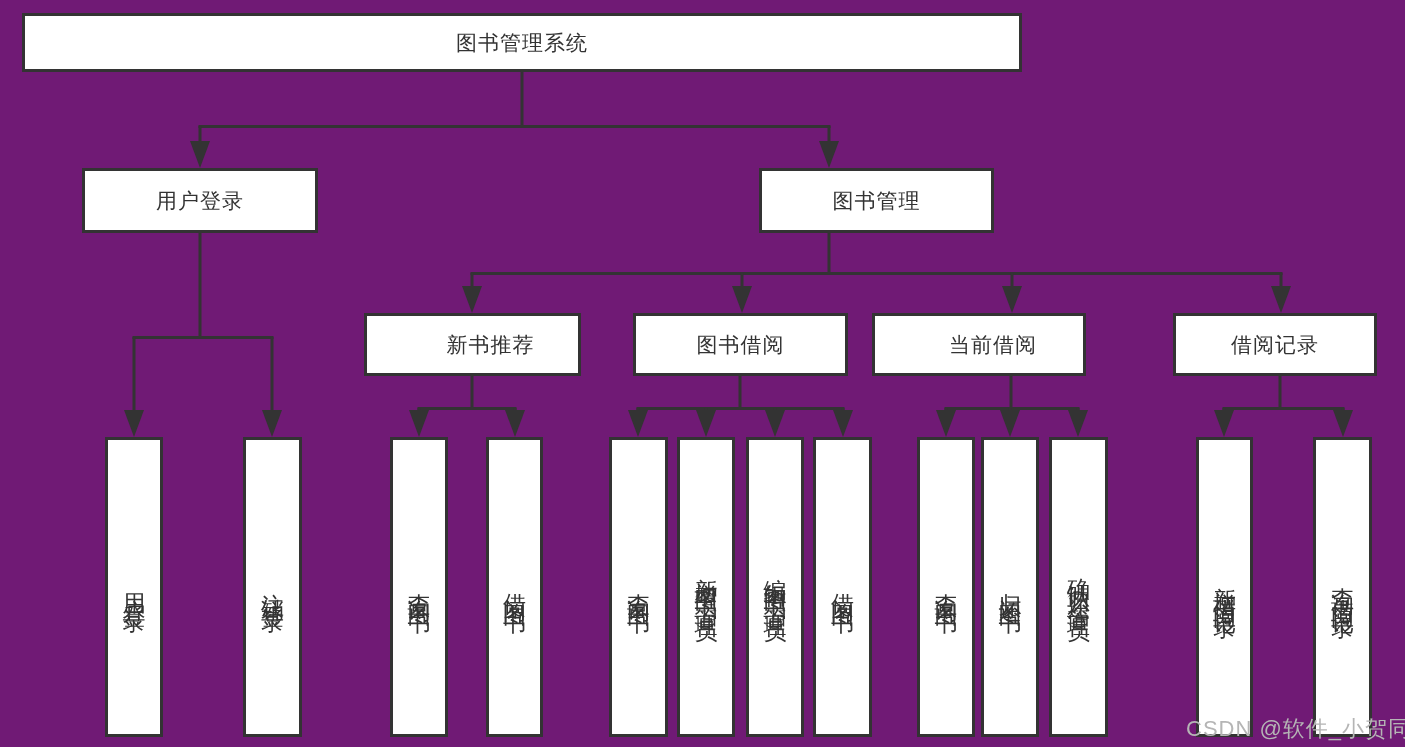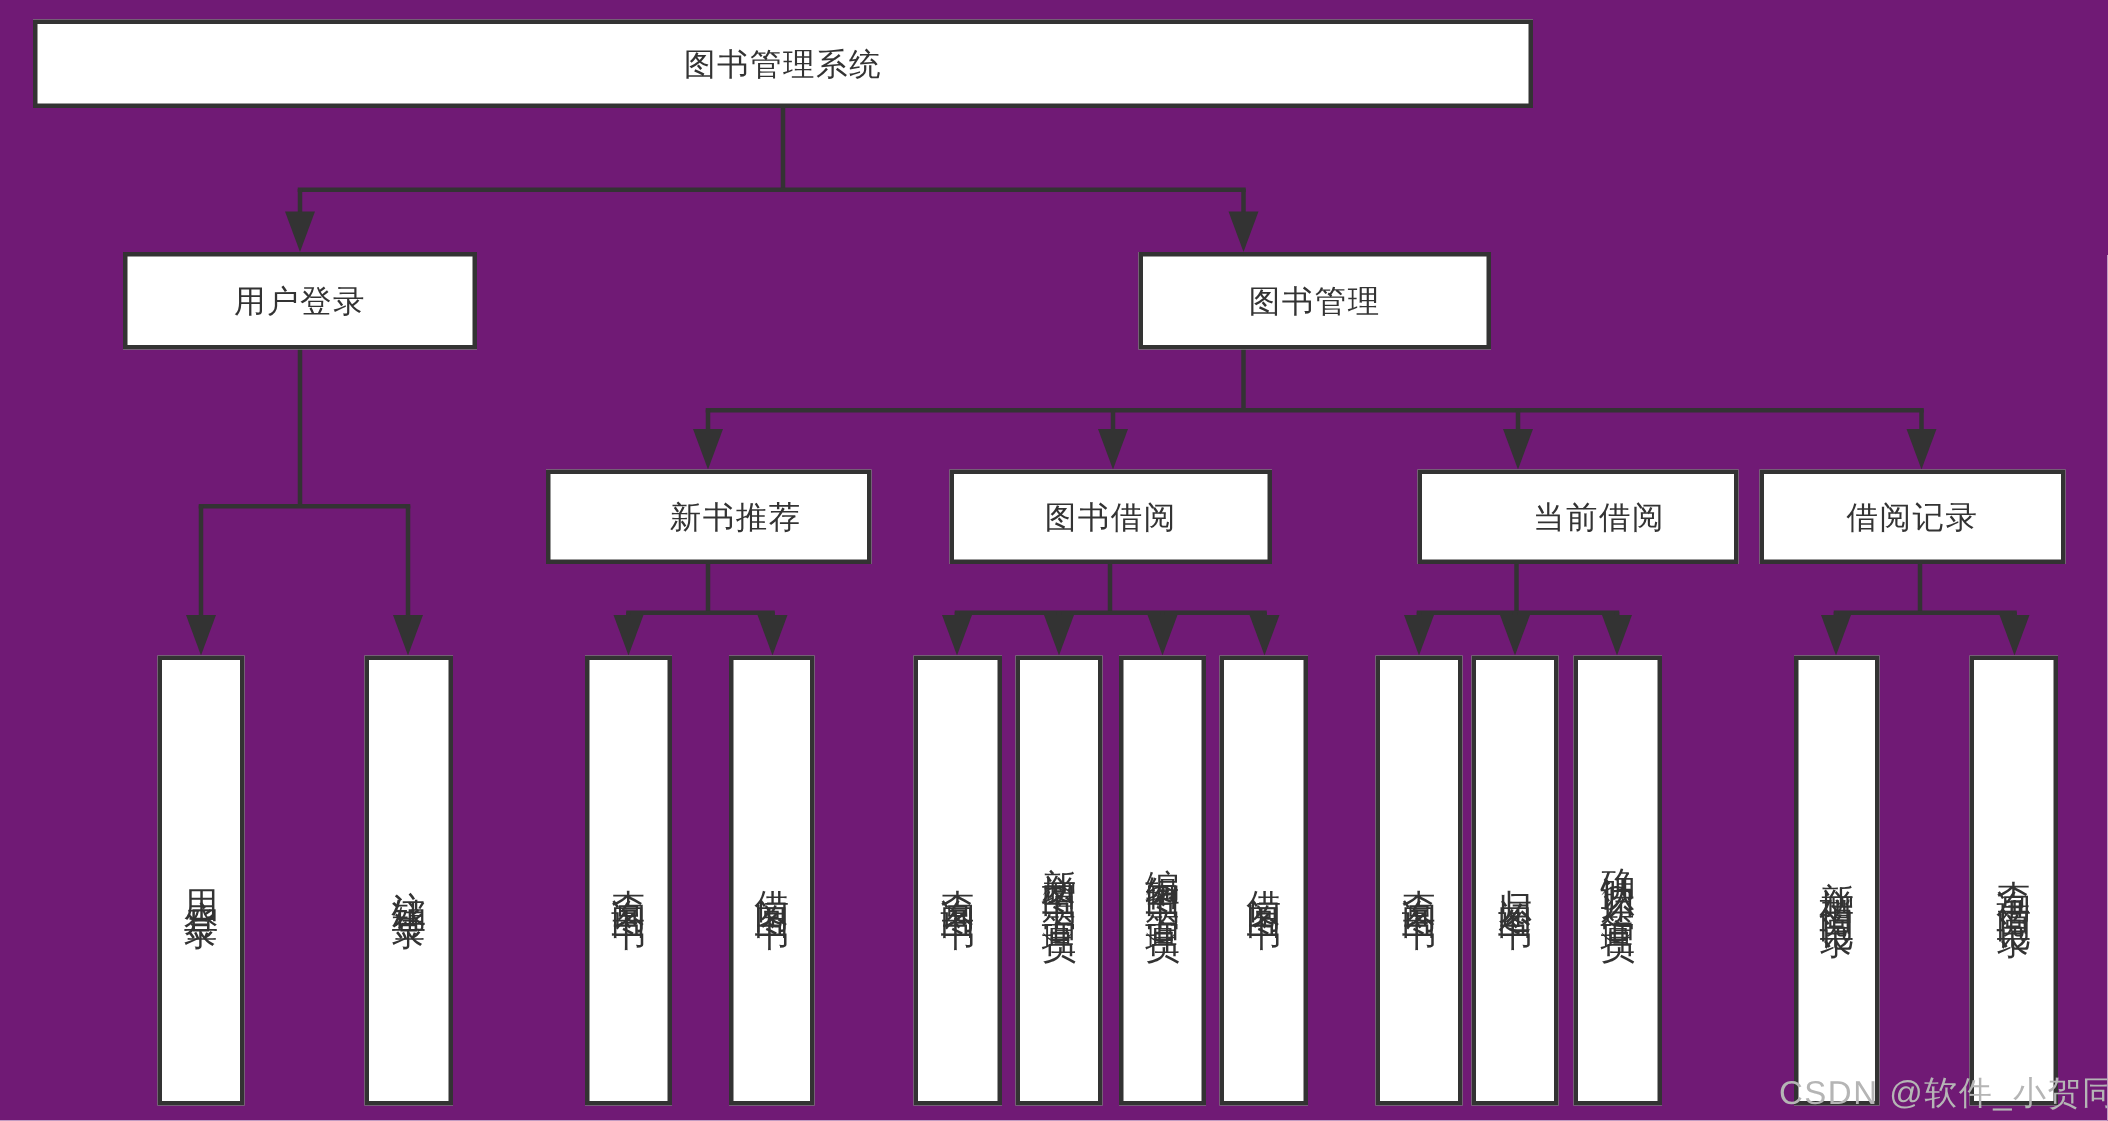--- a/index.html
+++ b/index.html
@@ -107,21 +107,21 @@
   <div class="box hbox" style="left:711px; top:168px; width:235px; height:65px;margin-left:48px;">
     <span>图书管理</span>
   </div>
 
   <div class="box hbox" style="left:364px; top:313px; width:217px; height:63px;padding-left:36px;">
     <span>新书推荐</span>
   </div>
   <div class="box hbox" style="left:633px; top:313px; width:215px; height:63px;">
     <span>图书借阅</span>
   </div>
-  <div class="box hbox" style="left:945px; top:313px; width:214px; height:63px;padding-left:28px;">
+  <div class="box hbox" style="left:872px; top:313px; width:214px; height:63px;padding-left:28px;">
     <span>当前借阅</span>
   </div>
   <div class="box hbox" style="left:1173px; top:313px; width:204px; height:63px;">
     <span>借阅记录</span>
   </div>
 
   <div class="box vbox" style="left:105px; top:437px; width:58px; height:300px;">
     <span>用户登录</span>
   </div>
   <div class="box vbox" style="left:243px; top:437px; width:59px; height:300px;">

